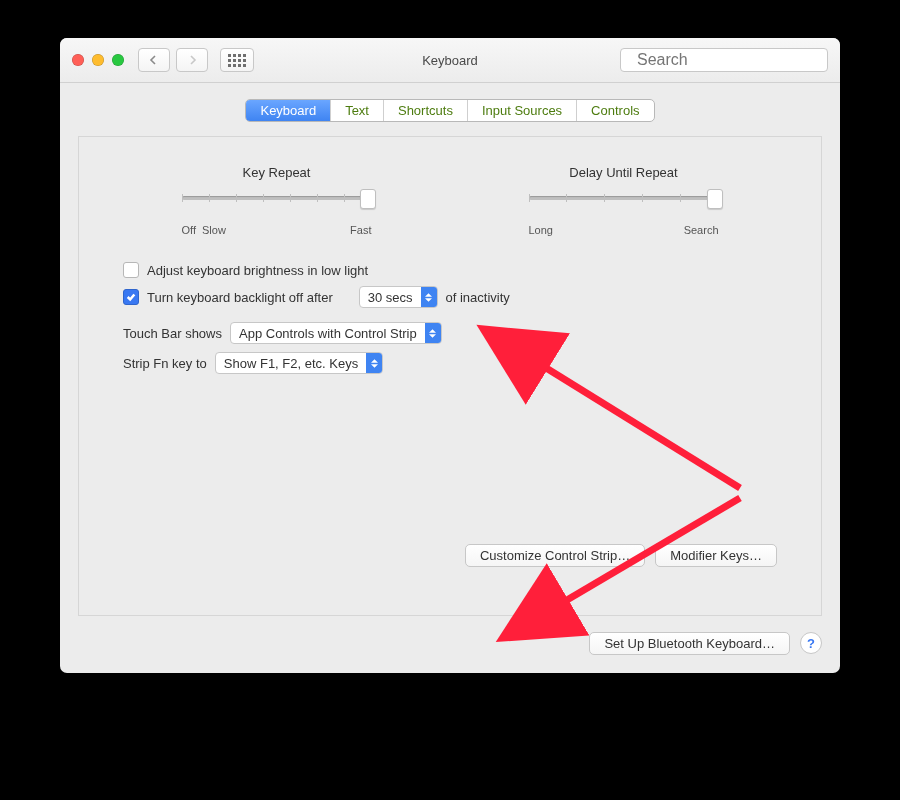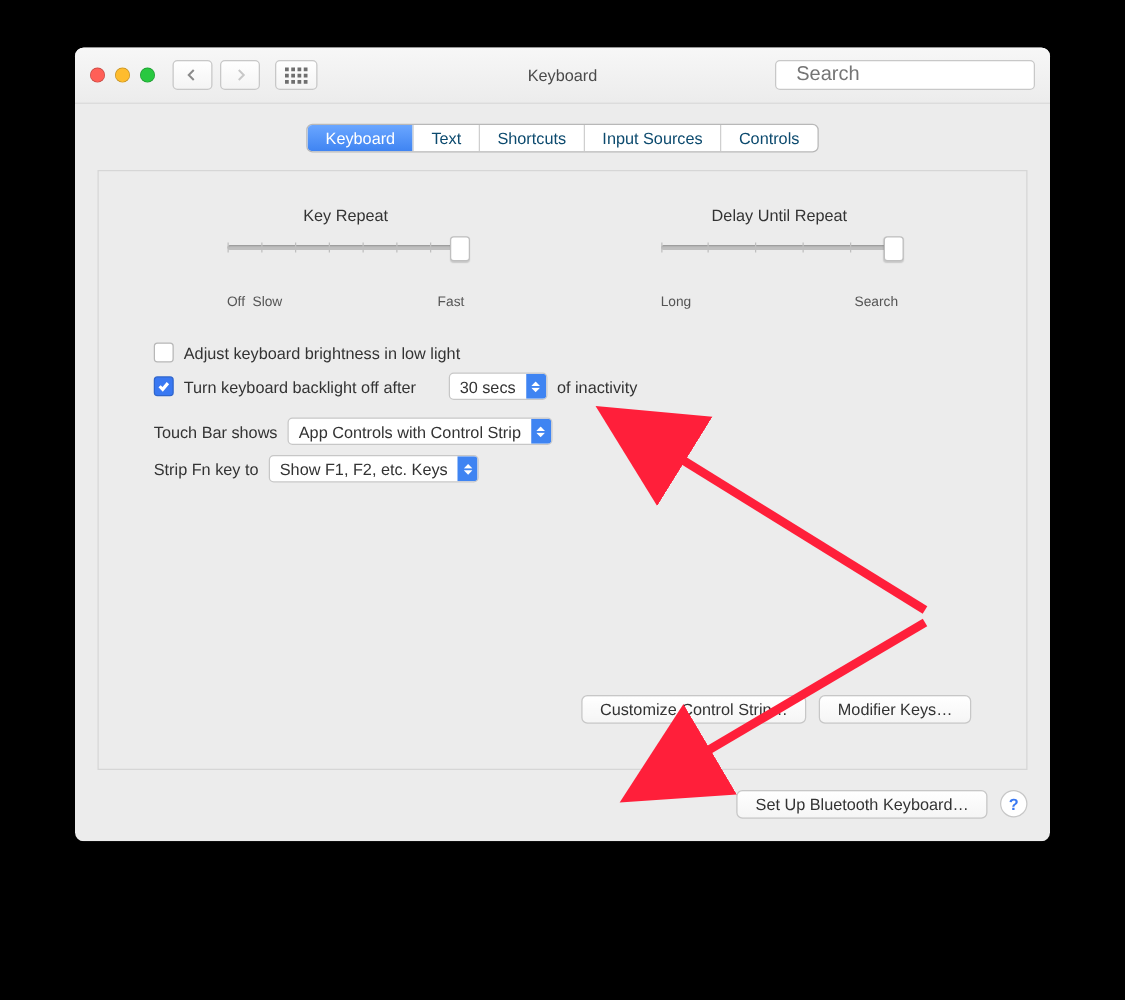--- a/index.html
+++ b/index.html
@@ -14,33 +14,33 @@
   .appsbtn{width:32px;height:22px;border:1px solid #c8c8c8;border-radius:4px;background:linear-gradient(#fff,#f4f4f4);display:flex;align-items:center;justify-content:center;margin-left:6px}
   .appsgrid{display:grid;grid-template-columns:repeat(4,3px);grid-auto-rows:3px;gap:2px}
   .appsgrid span{background:#6f6f6f;width:3px;height:3px}
   .wtitle{position:absolute;left:0;right:0;text-align:center;font-size:13px;color:#4a4a4a;pointer-events:none}
   .search{margin-left:auto;display:flex;align-items:center;gap:6px;width:190px;height:22px;border:1px solid #c8c8c8;border-radius:4px;background:#fff;padding:0 8px;color:#9a9a9a}
   .search svg{width:12px;height:12px;stroke:#8a8a8a;fill:none;stroke-width:2}
   .search input{border:0;outline:0;flex:1;font-size:16px;background:transparent;color:#333}
   .body{padding:16px 18px 18px 18px}
   .tabbar{display:flex;justify-content:center;margin-bottom:14px}
   .segmented{display:flex;border:1px solid #b8b8b8;border-radius:5px;overflow:hidden;background:#fff}
-  .segmented .tab{padding:3px 14px;font-size:13px;border-right:1px solid #cfcfcf;color:#0c4a6e}
+  .segmented .tab{padding:3px 14px;font-size:13px;border-right:1px solid #cfcfcf;color:#4d7c0f}
   .segmented .tab:last-child{border-right:0}
   .segmented .tab.active{background:#5b9eff;background:linear-gradient(#6aa6ff,#3f84f2);color:#fff}
   .panel{background:#ececec;border:1px solid #d6d6d6;border-radius:0;padding:22px 44px 18px 44px;min-height:480px;box-sizing:border-box}
   .sliders{display:flex;justify-content:space-around;gap:40px;margin:6px 0 26px 0}
   .sliderblk{display:flex;flex-direction:column;align-items:center}
   .sliderblk .cap{font-size:13px;margin-bottom:8px}
   .sliderwrap{position:relative;width:190px;height:26px}
   .track{position:absolute;left:0;right:0;top:8px;height:4px;background:#bfbfbf;border-radius:3px;box-shadow:inset 0 1px 1px rgba(0,0,0,.2)}
   .ticks{position:absolute;left:0;right:0;top:6px;display:flex;justify-content:space-between}
   .ticks span{width:1px;height:8px;background:#bfbfbf}
   .thumb{position:absolute;top:1px;width:14px;height:18px;background:#fff;border:1px solid #bfbfbf;border-radius:3px;box-shadow:0 1px 1px rgba(0,0,0,.15)}
-  .sllabels{display:flex;justify-content:space-between;width:190px;font-size:11px;color:#555;margin-top:22px}
+  .sllabels{display:flex;justify-content:space-between;width:190px;font-size:11px;color:#555;margin-top:10px}
   .sllabels.three{justify-content:flex-start;gap:6px}
   .line{display:flex;align-items:center;gap:8px;margin:8px 0;font-size:13px}
   .chk{width:14px;height:14px;border:1px solid #b7b7b7;border-radius:3px;background:#fff;display:inline-flex;align-items:center;justify-content:center;flex:none}
   .chk.checked{background:#3978f2;border-color:#2f65cc}
   .chk.checked svg{width:10px;height:10px;stroke:#fff;stroke-width:3;fill:none}
   .select{display:inline-flex;align-items:center;border:1px solid #c7c7c7;border-radius:4px;background:#fff;height:20px;font-size:13px;overflow:hidden}
   .select .val{padding:0 8px}
   .select .stepper{width:16px;align-self:stretch;background:#3f84f2;display:flex;flex-direction:column;align-items:center;justify-content:center;gap:1px}
   .select .stepper svg{width:7px;height:4px;fill:#fff}
   .block2{margin-top:14px}

